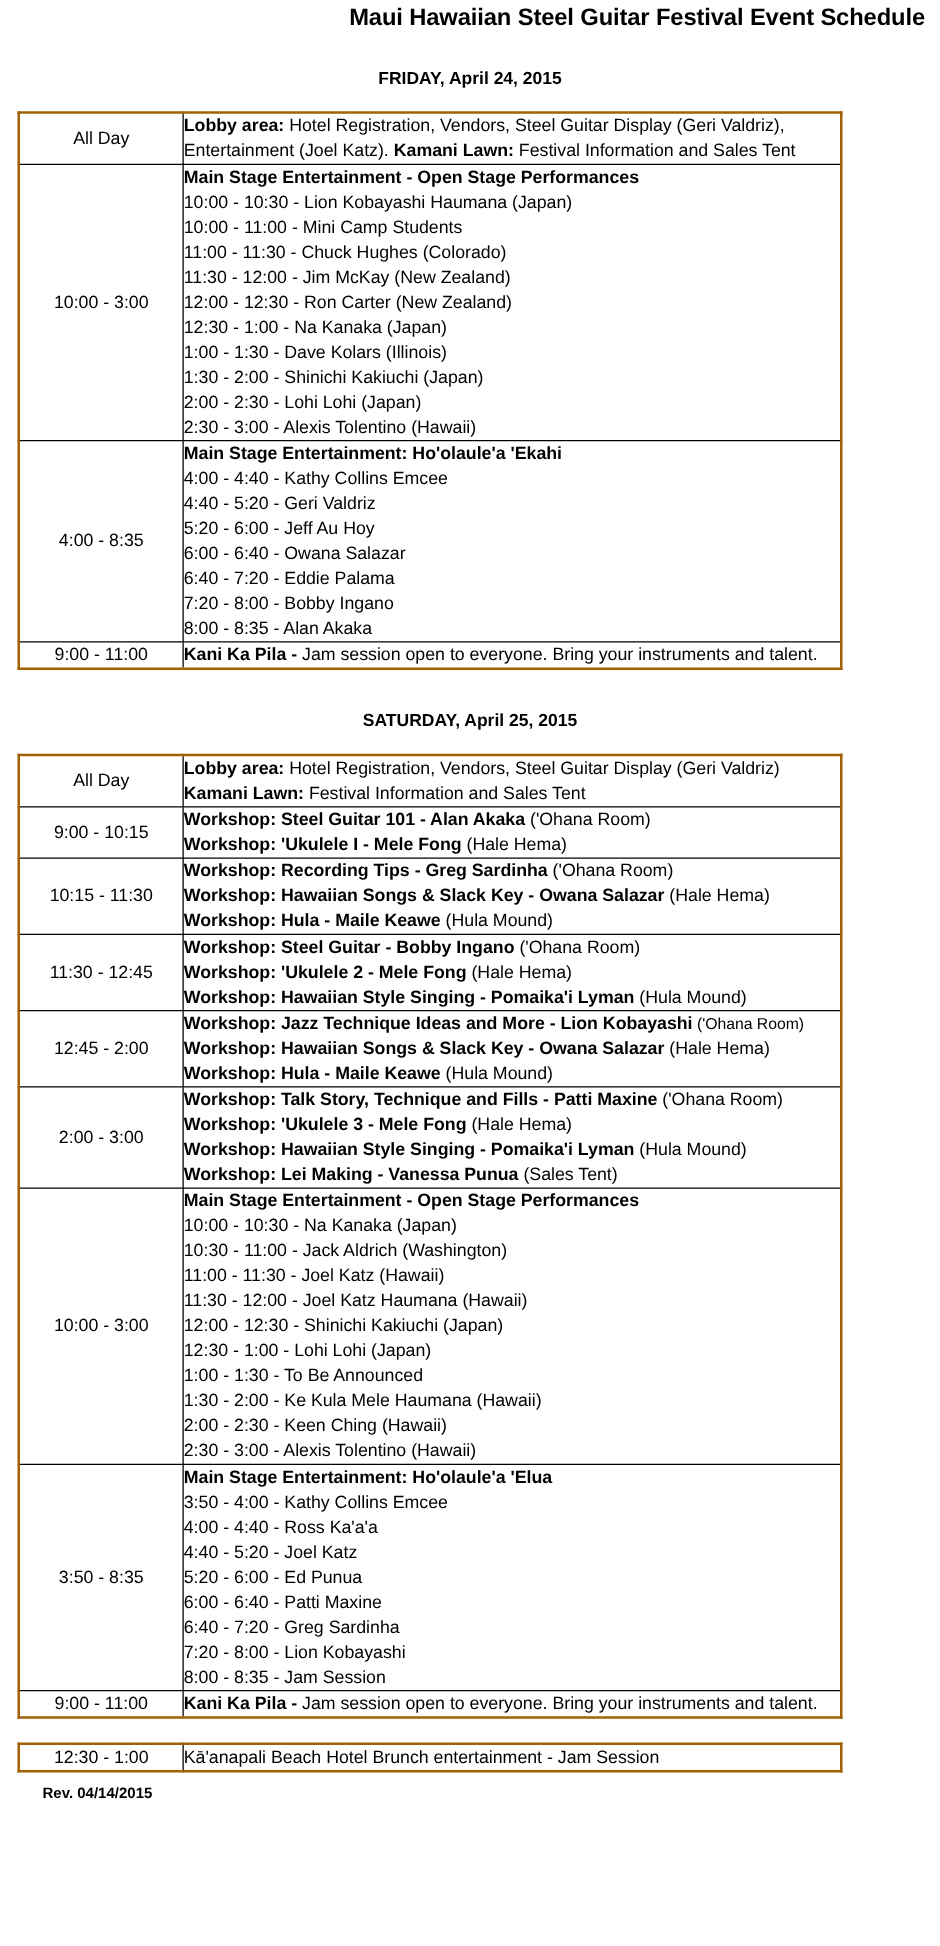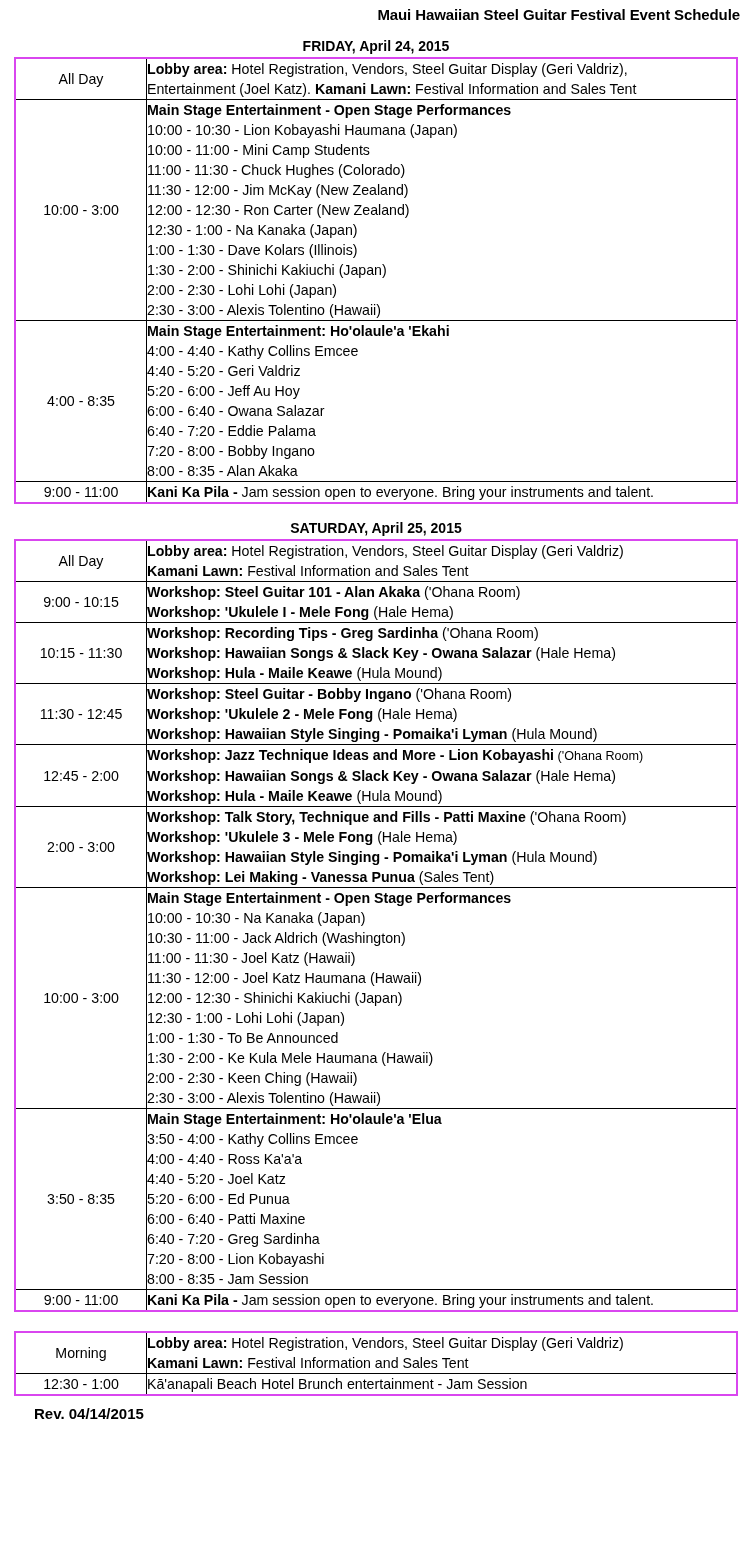--- a/index.html
+++ b/index.html
@@ -22,46 +22,46 @@
     box-sizing: border-box;
   }
 
   
   .doc-title {
     position: absolute;
     left: 14px;
     top: 4px;
     width: 726px;
     text-align: right;
-    font-size: 15px;
+    font-size: 19px;
     font-weight: bold;
     letter-spacing: -0.1px;
     line-height: 22px;
     white-space: nowrap;
   }
 
   
   .day-heading {
     text-align: center;
     font-size: 14px;
     font-weight: bold;
     line-height: 16px;
     padding: 0;
-    margin: 0;
+    margin: 16px;
     width: 724px;
     margin-left: 14px;
   }
 
   
   table.sched {
     border-collapse: collapse;
-    width: 724px;
+    width: 660px;
     margin-left: 14px;
     table-layout: fixed;
-    border: 2px solid #d946ef;
+    border: 2px solid #a16207;
   }
   table.sched td {
     border: 1px solid #000;
     vertical-align: middle;
     padding: 0;
     font-size: 14.2px;
     line-height: 20px;
   }
   td.time {
     width: 130px;
@@ -78,21 +78,21 @@
   }
   .ln { white-space: nowrap; }
   .b  { font-weight: bold; }
   .sm { font-size: 12.6px; }
 
   .spacer-12 { height: 12px; }
 
   .footer {
     margin-left: 14px;
     margin-top: 9px;
-    font-size: 15px;
+    font-size: 12px;
     font-weight: bold;
     padding-left: 20px;
   }
 </style>
 </head>
 <body>
 
 <div class="page">
 
   <div class="doc-title">Maui Hawaiian Steel Guitar Festival Event Schedule</div>
@@ -236,27 +236,20 @@
               <div class="ln"><span class="b">Kani Ka Pila -</span><span> Jam session open to everyone. Bring your instruments and talent.</span></div>
             </td>
           </tr>
         </tbody>
       </table>
       <div style="height: 16px;"></div>
       <div style="height: 3px;"></div>
       <table class="sched">
         <tbody>
           <tr>
-            <td class="time">Morning</td>
-            <td class="detail">
-              <div class="ln"><span class="b">Lobby area:</span><span> Hotel Registration, Vendors, Steel Guitar Display (Geri Valdriz)</span></div>
-              <div class="ln"><span class="b">Kamani Lawn:</span><span> Festival Information and Sales Tent</span></div>
-            </td>
-          </tr>
-          <tr>
             <td class="time">12:30 - 1:00</td>
             <td class="detail">
               <div class="ln"><span>Kā'anapali Beach Hotel Brunch entertainment - Jam Session</span></div>
             </td>
           </tr>
         </tbody>
       </table>
       <div style="height: 0px;"></div>
     </div>
 

